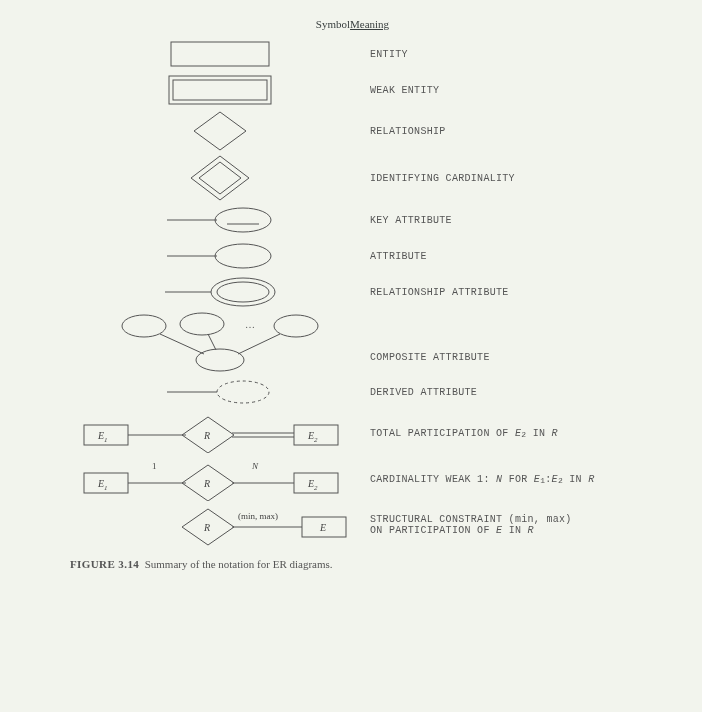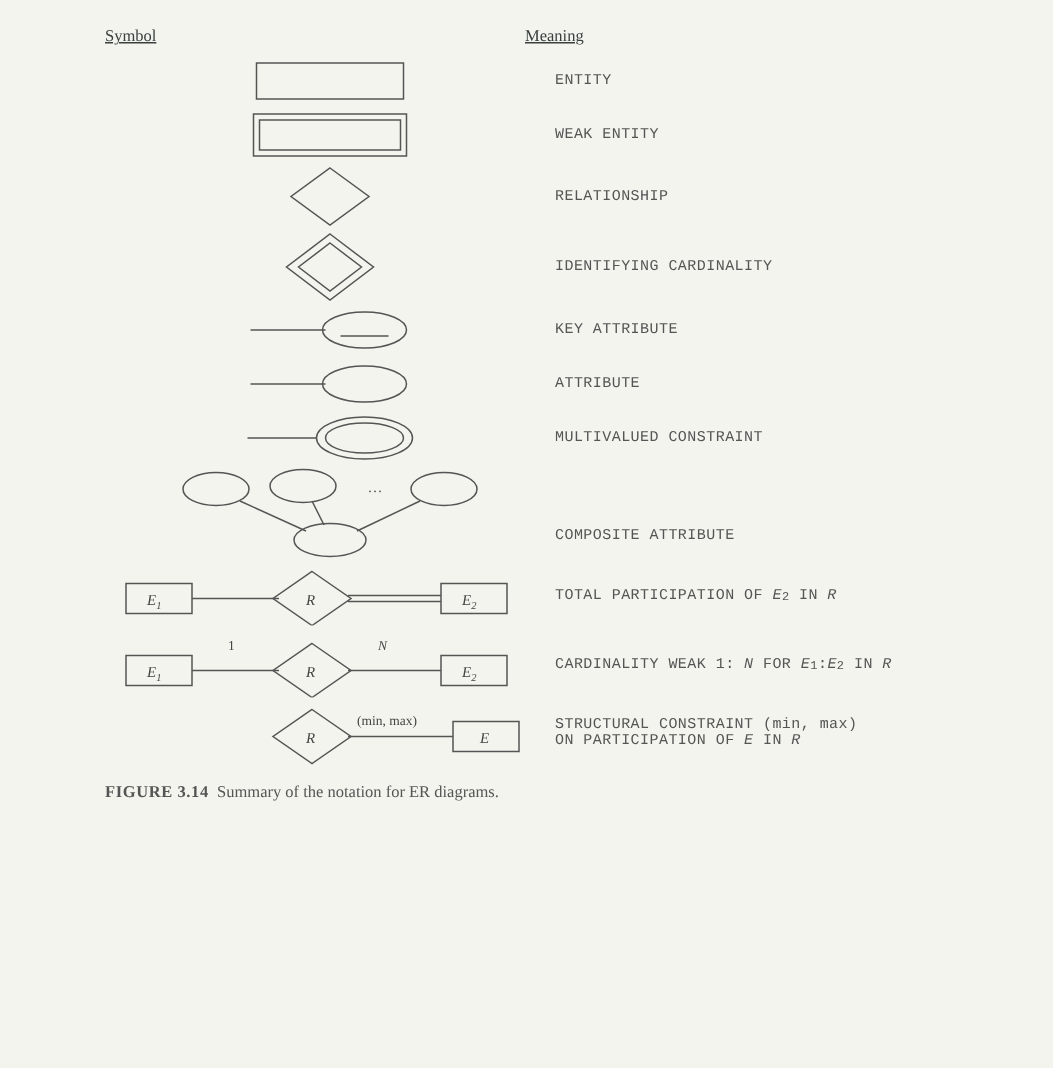--- a/index.html
+++ b/index.html
@@ -34,22 +34,21 @@
     vertical-align: -2px;
     margin: 0 4px;
   }
   .headerrow {
     display: flex;
     font-size: 11px;
     margin-bottom: 6px;
   }
   .headerrow .col-sym {
     width: 280px;
-    text-align: left;
-    text-decoration: underline;
+    text-align: right;
   }
   .headerrow .col-mean {
     text-decoration: underline;
   }
   .row {
     display: flex;
     align-items: center;
     min-height: 36px;
   }
   .row .symcell {
@@ -151,39 +150,48 @@
   </div>
 
   <div class="row">
     <div class="symcell">
       <svg width="114" height="32">
           <line x1="2" y1="16" x2="48" y2="16" stroke="#555"></line>
           <ellipse cx="80" cy="16" rx="32" ry="14" fill="none" stroke="#555"></ellipse>
           <ellipse cx="80" cy="16" rx="26" ry="10" fill="none" stroke="#555"></ellipse>
         </svg>
     </div>
-    <div class="meancell">MULTIVALUED CONSTRAINT</div>
+    <div class="meancell">RELATIONSHIP ATTRIBUTE</div>
   </div>
 
   <div class="row composite-row">
     <div class="symcell">
       <svg width="220" height="64">
         <ellipse cx="110" cy="50" rx="24" ry="11" fill="none" stroke="#555"></ellipse>
         <ellipse cx="34" cy="16" rx="22" ry="11" fill="none" stroke="#555"></ellipse>
         <ellipse cx="92" cy="14" rx="22" ry="11" fill="none" stroke="#555"></ellipse>
         <ellipse cx="186" cy="16" rx="22" ry="11" fill="none" stroke="#555"></ellipse>
         <line x1="50" y1="24" x2="94" y2="44" stroke="#555"></line>
         <line x1="98" y1="24" x2="106" y2="40" stroke="#555"></line>
         <line x1="170" y1="24" x2="128" y2="44" stroke="#555"></line>
         <text x="135" y="18" font-size="10" fill="#555">…</text>
       </svg>
     </div>
     <div class="meancell" style="padding-top:30px;">COMPOSITE ATTRIBUTE</div>
   </div>
 
+  <div class="row">
+    <div class="symcell">
+      <svg width="110" height="26">
+          <line x1="2" y1="13" x2="52" y2="13" stroke="#555"></line>
+          <ellipse cx="78" cy="13" rx="26" ry="11" fill="none" stroke="#555" stroke-dasharray="3 3"></ellipse>
+        </svg>
+    </div>
+    <div class="meancell">DERIVED ATTRIBUTE</div>
+  </div>
 
   <div class="row tall">
     <div class="symcell">
       <svg width="280" height="40">
         <rect x="4" y="12" width="44" height="20" fill="none" stroke="#555"></rect>
         <text x="18" y="26" font-size="10" font-style="italic" fill="#444"><tspan>E</tspan><tspan dy="3" font-size="7">1</tspan></text>
         <line x1="48" y1="22" x2="106" y2="22" stroke="#555"></line>
         <polygon points="128,4 154,22 128,40 102,22" fill="none" stroke="#555"></polygon>
         <text x="124" y="26" font-size="10" font-style="italic" fill="#444">R</text>
         <line x1="152" y1="20" x2="214" y2="20" stroke="#555"></line>

